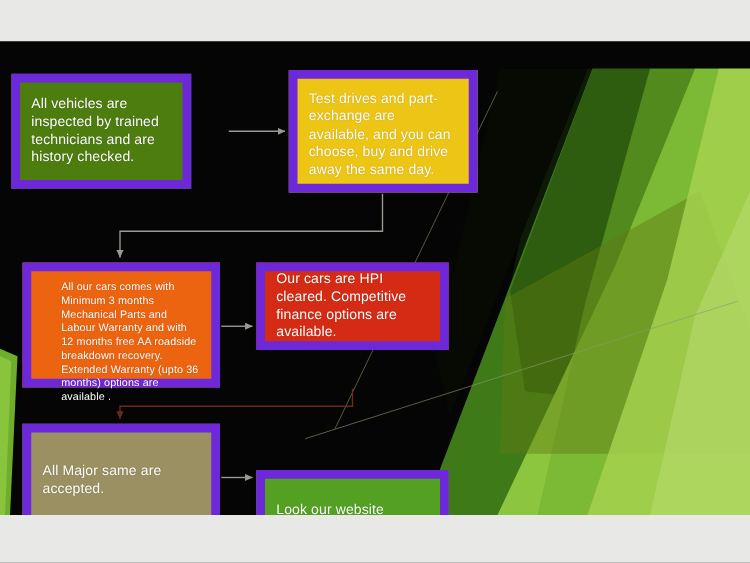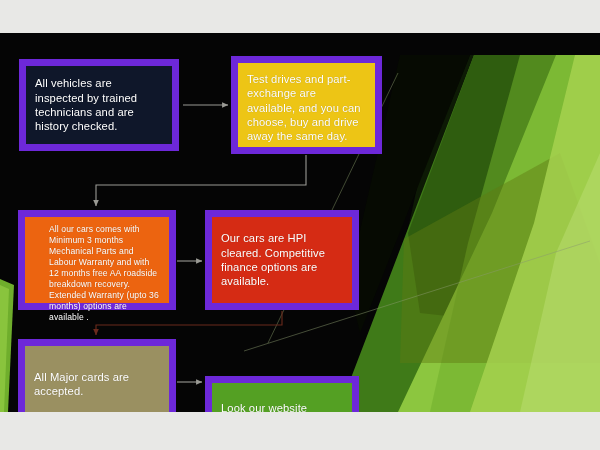--- a/index.html
+++ b/index.html
@@ -48,35 +48,35 @@
     padding: 4px 9px;
     line-height: 1.28;
     letter-spacing: 0.1px;
     text-shadow: 0 0 1px rgba(0,0,0,0.25);
   }
 
   .node .txt { display: block; width: 100%; }
 
   
   #node-inspection {
-    left: 19px;  top: 26px;  width: 160px; height: 92px;
-    background: #0f172a; font-size: 11.2px;
+    left: 9px;  top: 26px;  width: 144px; height: 92px;
+    background: #4d7c0f; font-size: 11.2px;
   }
   #node-testdrive {
     left: 231px; top: 23px;  width: 151px; height: 98px;
     background: #edc515; font-size: 11.2px;
     align-items: flex-start; padding-top: 9px;
   }
   #node-warranty {
     left: 18px;  top: 177px; width: 158px; height: 100px;
     background: #ec6410; font-size: 8.6px;
     align-items: flex-start; padding-top: 7px; padding-left: 24px;
   }
   #node-hpi {
-    left: 205px; top: 177px; width: 154px; height: 100px;
+    left: 205px; top: 177px; width: 154px; height: 70px;
     background: #d52b14; font-size: 11.2px;
   }
   #node-cards {
     left: 18px;  top: 306px; width: 158px; height: 90px;
     background: #9a9061; font-size: 11.2px;
   }
   #node-website {
     left: 205px; top: 295px; width: 154px; height: 93px;
     background: #54a023; font-size: 11.2px; margin-top: 48px;
   }
@@ -131,21 +131,21 @@
 
     <div class="node" id="node-warranty">
       <span class="txt">All our cars comes with Minimum 3 months Mechanical Parts and Labour Warranty and with 12 months free AA roadside breakdown recovery. Extended Warranty (upto 36 months) options are available .</span>
     </div>
 
     <div class="node" id="node-hpi">
       <span class="txt">Our cars are HPI cleared. Competitive finance options are available.</span>
     </div>
 
     <div class="node" id="node-cards">
-      <span class="txt">All Major cards are accepted.</span>
+      <span class="txt">All Major same are accepted.</span>
     </div>
 
     <div class="node" id="node-website">
       <span class="txt">Look our website www.focusauto.co.uk for further information.</span>
     </div>
 
   </div>
 
   <svg id="connectors" viewBox="0 0 600 379" aria-hidden="true">
     <defs>

